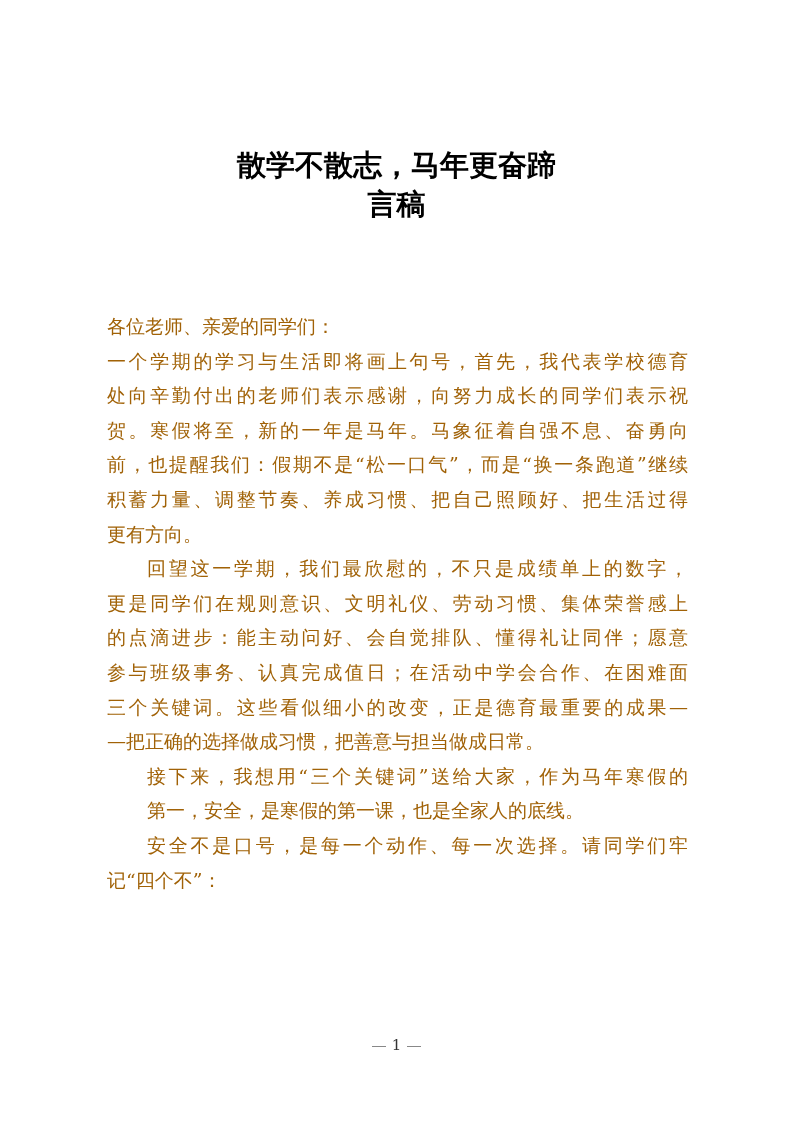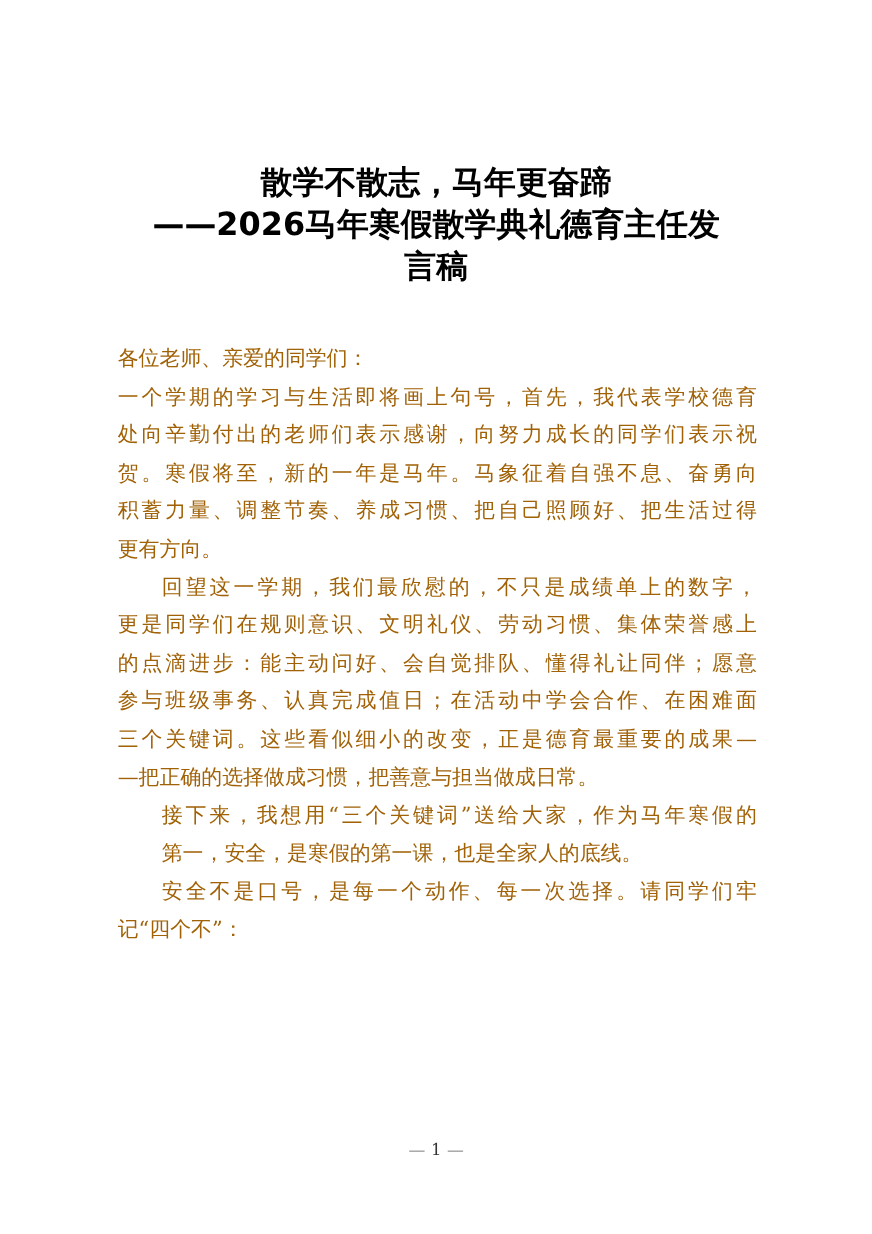--- a/index.html
+++ b/index.html
@@ -78,30 +78,30 @@
       margin: 0 6px;
     }
   </style>
 </head>
 <body>
 
 <div class="page">
 
   <div class="title-block">
     <span class="title-line">散学不散志，马年更奋蹄</span>
-    <span class="title-line">——2026马年寒假散学典礼德育主任发</span>
     <span class="title-line">言稿</span>
   </div>
 
   <div class="body-block">
     <span class="line last">各位老师、亲爱的同学们：</span>
     <div id="body-lines">
         <span class="line">一个学期的学习与生活即将画上句号，首先，我代表学校德育</span>
         <span class="line">处向辛勤付出的老师们表示感谢，向努力成长的同学们表示祝</span>
         <span class="line">贺。寒假将至，新的一年是马年。马象征着自强不息、奋勇向</span>
+        <span class="line">前，也提醒我们：假期不是“松一口气”，而是“换一条跑道”继续</span>
         <span class="line">积蓄力量、调整节奏、养成习惯、把自己照顾好、把生活过得</span>
         <span class="line last">更有方向。</span>
         <span class="line indent">回望这一学期，我们最欣慰的，不只是成绩单上的数字，</span>
         <span class="line">更是同学们在规则意识、文明礼仪、劳动习惯、集体荣誉感上</span>
         <span class="line">的点滴进步：能主动问好、会自觉排队、懂得礼让同伴；愿意</span>
         <span class="line">参与班级事务、认真完成值日；在活动中学会合作、在困难面</span>
         <span class="line">三个关键词。这些看似细小的改变，正是德育最重要的成果—</span>
         <span class="line last">—把正确的选择做成习惯，把善意与担当做成日常。</span>
         <span class="line indent">接下来，我想用“三个关键词”送给大家，作为马年寒假的</span>
         <span class="line indent last">第一，安全，是寒假的第一课，也是全家人的底线。</span>

